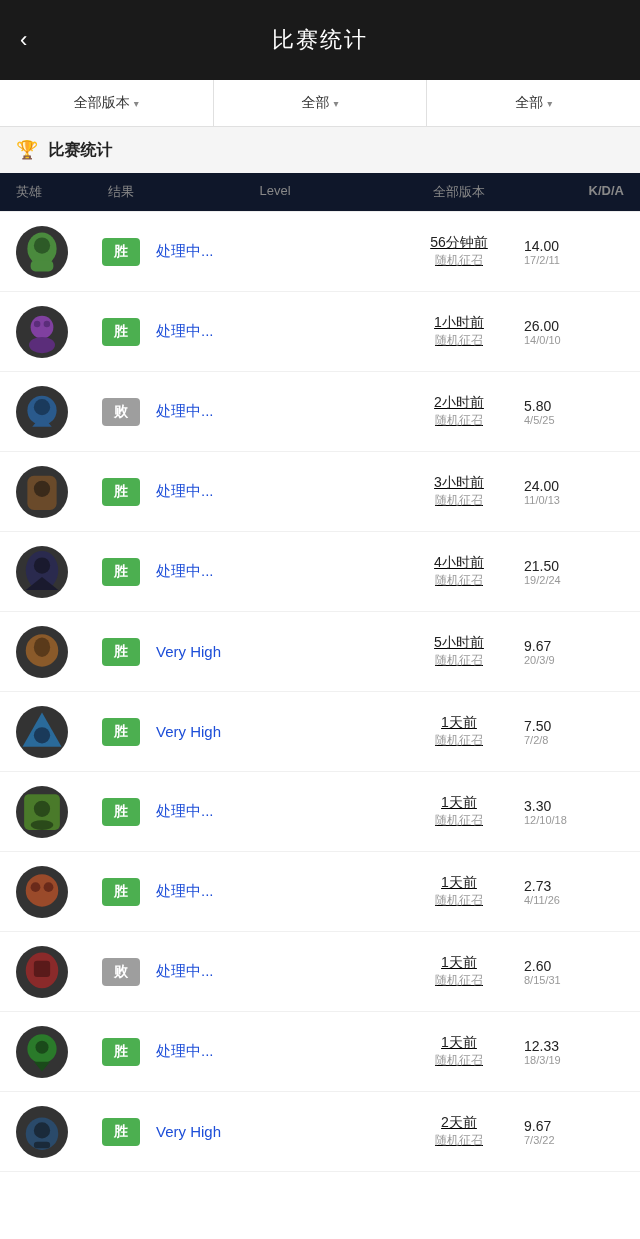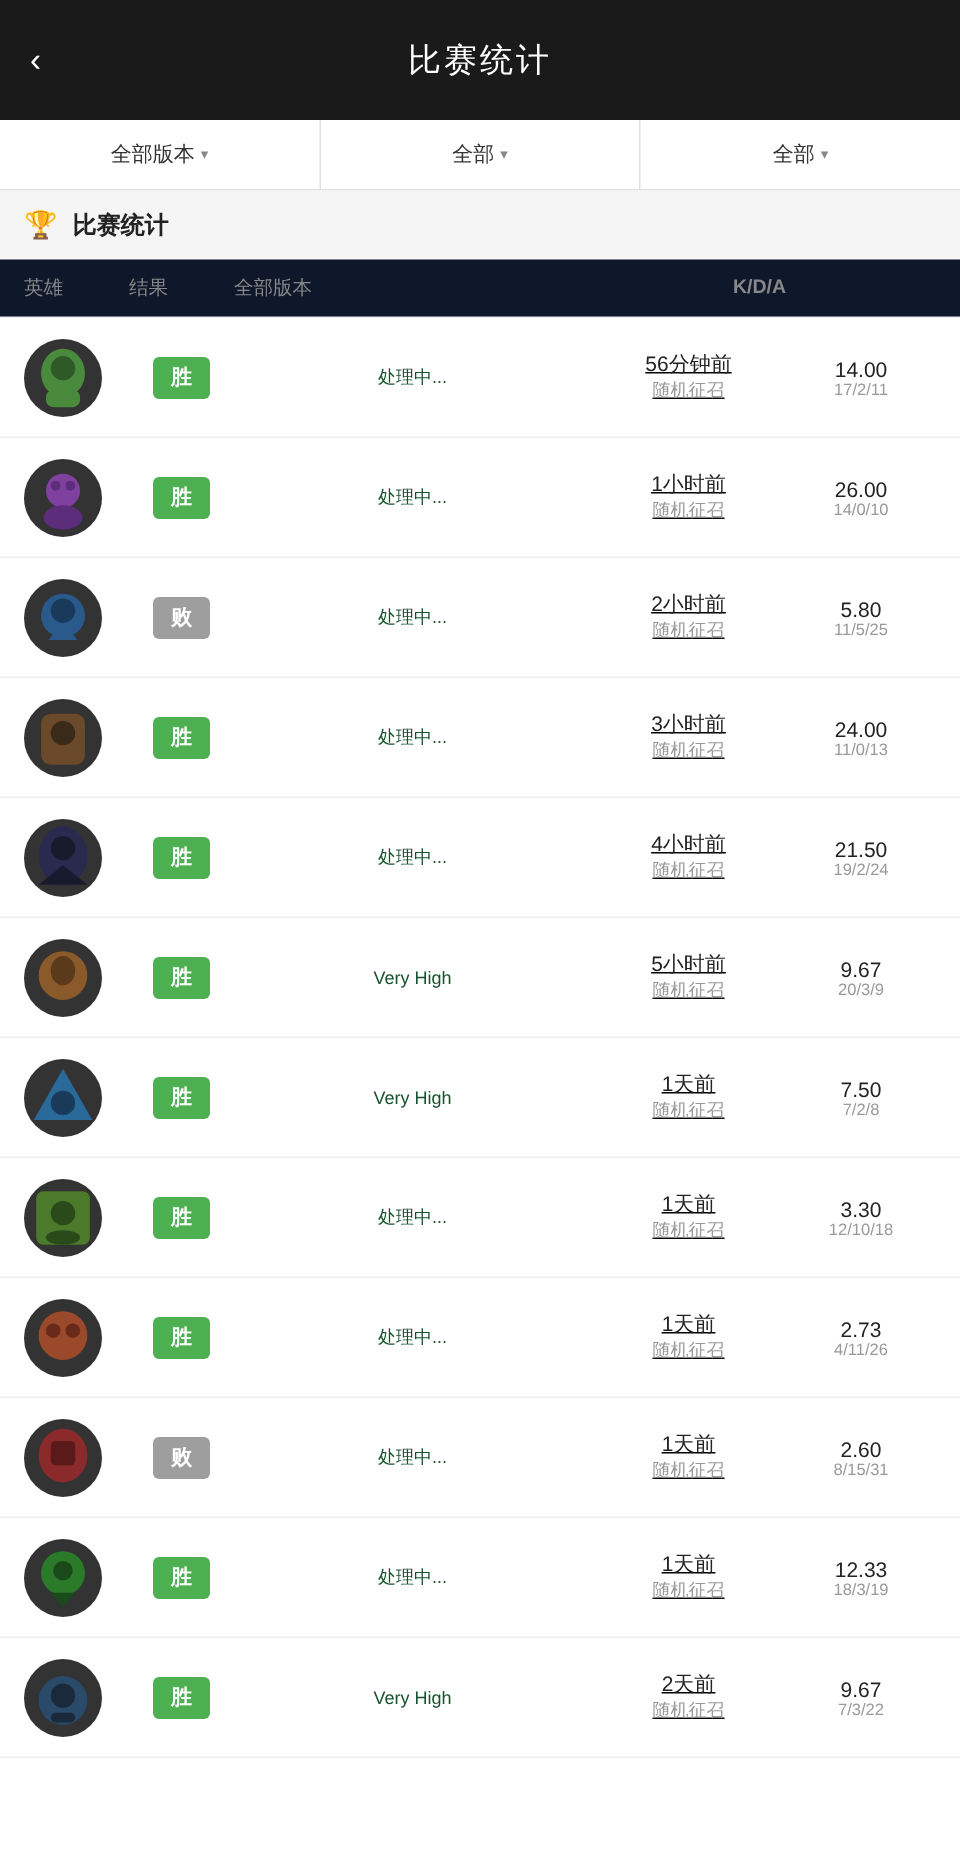--- a/index.html
+++ b/index.html
@@ -74,20 +74,21 @@
     .table-header {
       display: grid;
       grid-template-columns: 70px 70px 1fr 130px 100px;
       padding: 10px 16px;
       border-bottom: 1px solid #eee;
       background: #0f172a;
     }
     .table-header span {
       font-size: 13px;
       color: #888;
+      text-align: center;
     }
     .table-header span:first-child { text-align: left; }
     .table-header span:last-child { text-align: right; font-weight: bold; }
 
     
     .table-row {
       display: grid;
       grid-template-columns: 70px 70px 1fr 130px 100px;
       padding: 10px 16px;
       border-bottom: 1px solid #f0f0f0;
@@ -113,41 +114,40 @@
       border-radius: 4px;
       font-size: 14px;
       font-weight: 600;
       color: #fff;
       margin: auto;
     }
     .result-badge.win { background: #4caf50; }
     .result-badge.lose { background: #9e9e9e; }
 
     .level-cell {
-      font-size: 12px;
-      color: #14532d;
-      text-align: center;
+      font-size: 15px;
+      color: #1d4ed8;
     }
 
     .time-cell {
       text-align: center;
       text-decoration: underline;
     }
     .time-main {
       font-size: 14px;
       color: #222;
       font-weight: 500;
     }
     .time-sub {
       font-size: 12px;
       color: #999;
     }
 
     .kda-cell {
-      text-align: center;
+      text-align: left;
     }
     .kda-main {
       font-size: 14px;
       color: #222;
       font-weight: 500;
     }
     .kda-sub {
       font-size: 11px;
       color: #999;
     }
@@ -181,20 +181,21 @@
 </div>
 
 <div class="section-header">
   <span class="trophy-icon">🏆</span>
   <span class="section-title">比赛统计</span>
 </div>
 
 <div class="table-header">
   <span>英雄</span>
   <span>结果</span>
+  <span>Level</span>
   <span>全部版本</span>
   <span>K/D/A</span>
 </div>
 
 <div id="table-body">
     <div class="table-row">
     <div class="hero-avatar">
       <svg viewBox="0 0 64 64" xmlns="http://www.w3.org/2000/svg">
           <ellipse cx="32" cy="28" rx="18" ry="20" fill="#4a8a3d"></ellipse>
           <circle cx="32" cy="24" r="10" fill="#2d5a27"></circle>
@@ -247,21 +248,21 @@
     <div class="result-col">
       <span class="result-badge lose">败</span>
     </div>
     <div class="level-cell">处理中...</div>
     <div class="time-cell">
       <div class="time-main">2小时前</div>
       <div class="time-sub">随机征召</div>
     </div>
     <div class="kda-cell">
       <div class="kda-main">5.80</div>
-      <div class="kda-sub">11/5/25</div>
+      <div class="kda-sub">4/5/25</div>
     </div>
   </div>
     <div class="table-row">
     <div class="hero-avatar">
       <svg viewBox="0 0 64 64" xmlns="http://www.w3.org/2000/svg">
           <rect x="14" y="12" width="36" height="42" rx="8" fill="#6a4a2a"></rect>
           <circle cx="32" cy="28" r="10" fill="#3a2a1a"></circle>
         </svg>
     </div>
     <div class="result-col">

